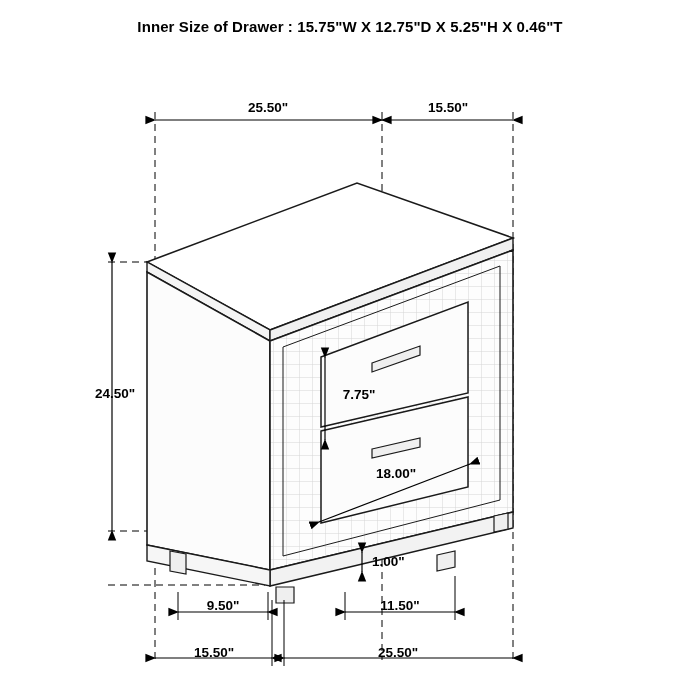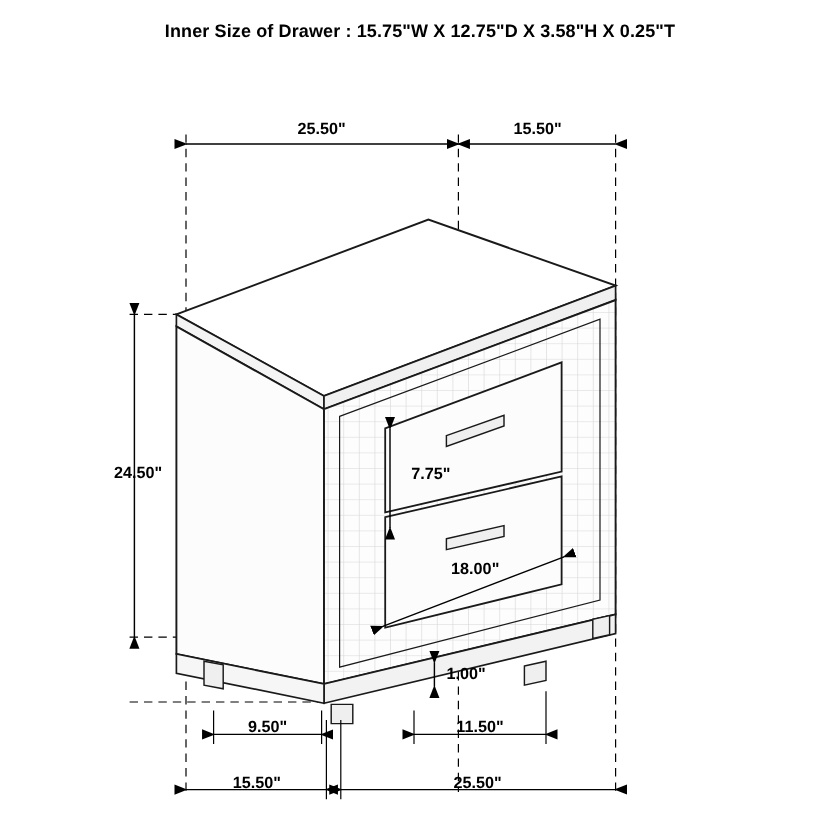--- a/index.html
+++ b/index.html
@@ -45,21 +45,21 @@
   }
   .lbl.center {
     transform: translateX(-50%);
   }
 </style>
 </head>
 <body>
 
 <div id="stage">
 
-  <div id="title">Inner Size of Drawer : 15.75"W X 12.75"D X 3.58"H X 0.25"T</div>
+  <div id="title">Inner Size of Drawer : 15.75"W X 12.75"D X 5.25"H X 0.46"T</div>
 
   <svg class="diagram" viewBox="0 0 700 700">
     <defs>
       <pattern id="grid-tex" width="13" height="13" patternUnits="userSpaceOnUse">
         <rect width="13" height="13" fill="#fdfdfd"></rect>
         <path d="M0 0 H13 M0 0 V13" stroke="#d6d6d6" stroke-width="1"></path>
       </pattern>
       <marker id="arrL" markerWidth="9" markerHeight="9" refX="8" refY="4.5" orient="auto">
         <path d="M9,4.5 L0,1 L0,8 Z" fill="#000"></path>
       </marker>

